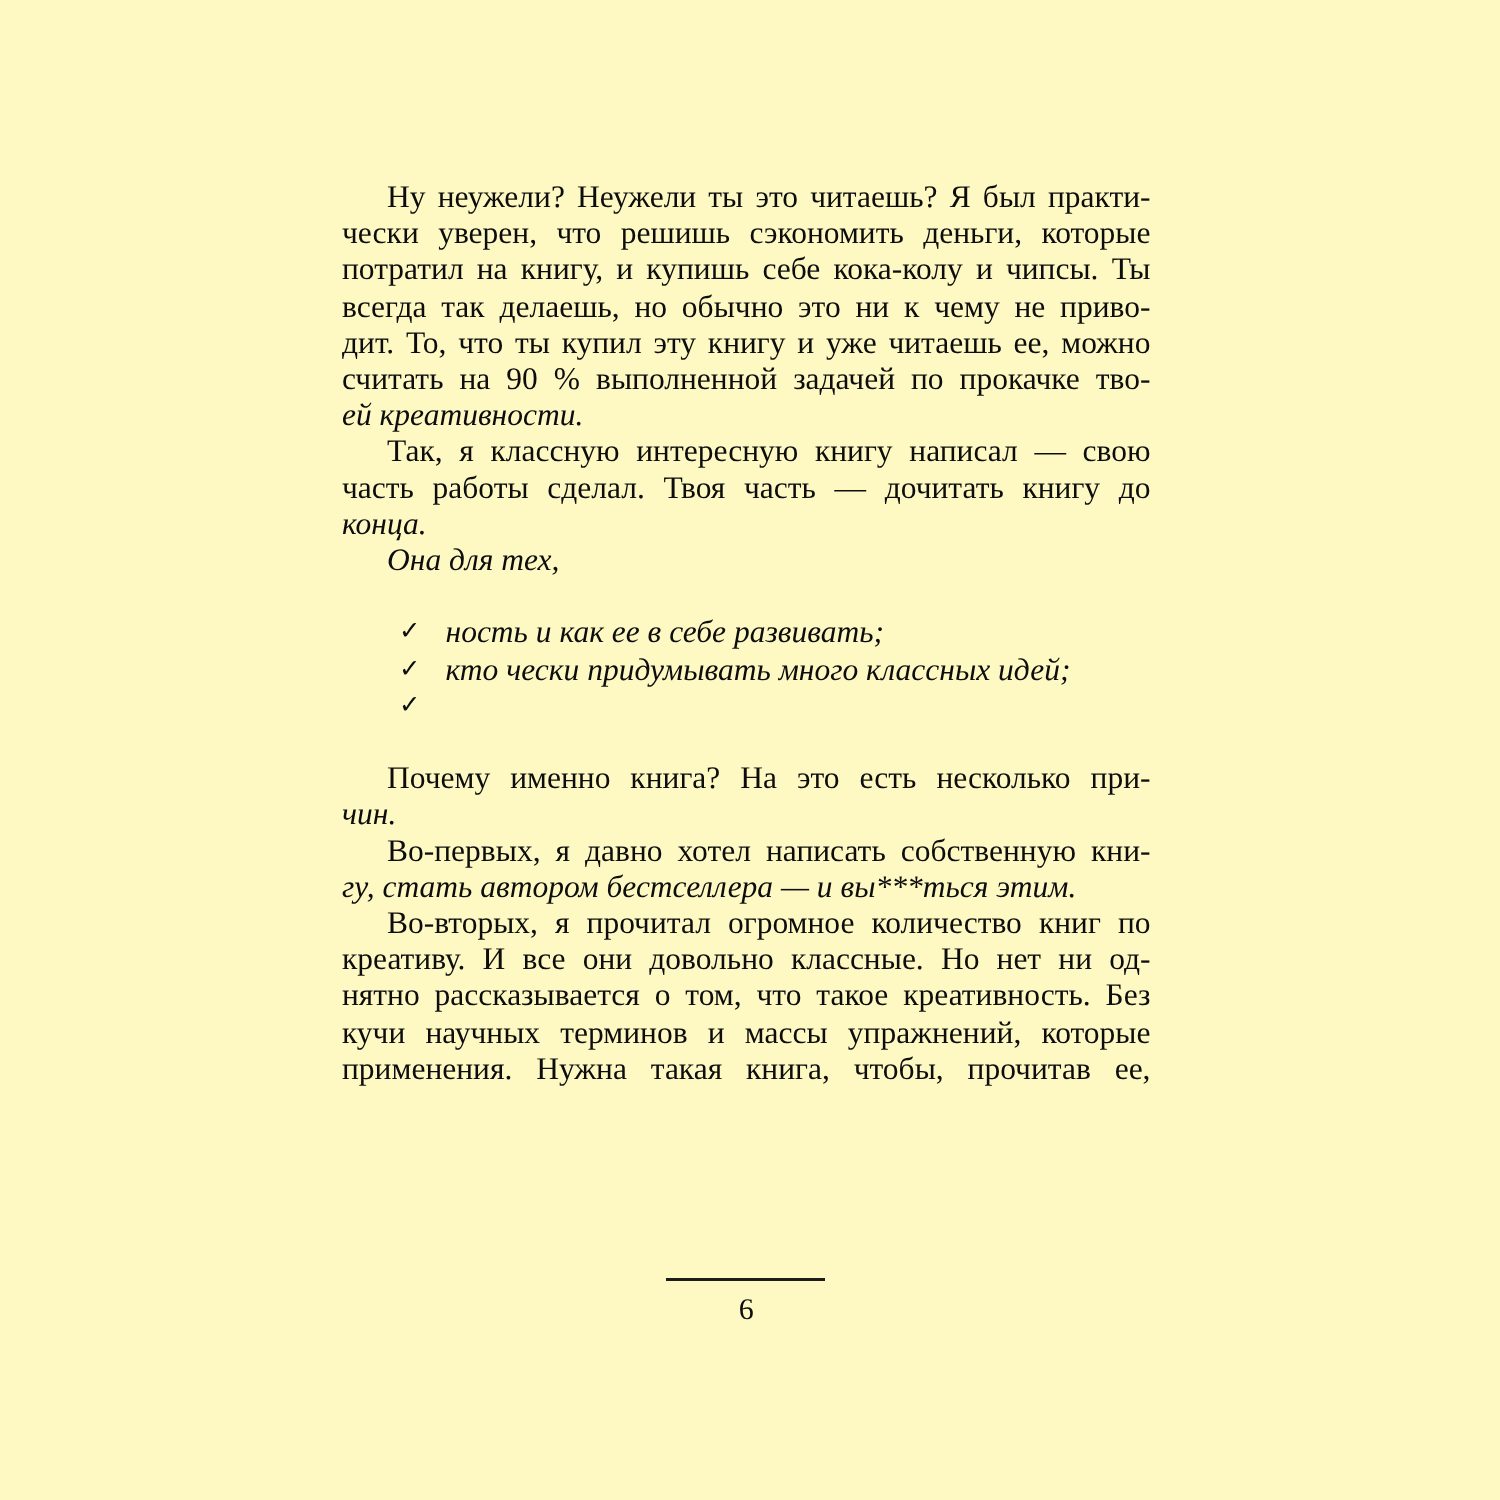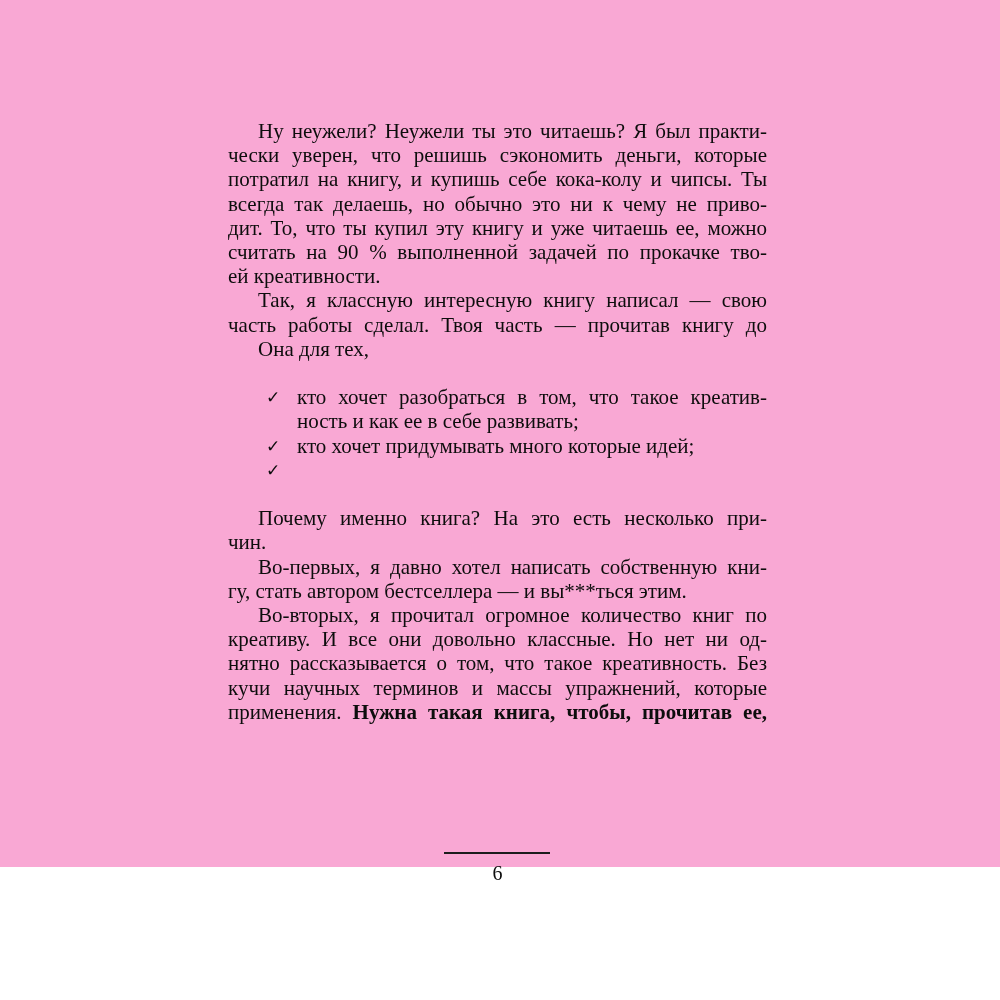--- a/index.html
+++ b/index.html
@@ -2,50 +2,50 @@
 <html lang="ru"><head>
 <meta charset="utf-8">
 <style>
   * { margin: 0; padding: 0; box-sizing: border-box; }
   html, body {
     width: 1000px; height: 1000px;
     background: #ffffff;
   }
   .page {
     position: relative;
-    width: 1000px; height: 867px;
-    background: #f9a8d4;
+    width: 1000px; height: 1000px;
+    background: #fef9c3;
     color: #0d0d0d;
     font-family: "Liberation Serif", "DejaVu Serif", serif;
   }
   .text-content {
     position: absolute;
     left: 228px; top: 119px; width: 539px;
     font-size: 21px;
     line-height: 24.2px;
   }
   .para { margin: 0; }
   .line {
     text-align: justify;
     text-align-last: justify;
   }
-  .line.end { text-align-last: left; }
+  .line.end { text-align-last: left; font-style: italic; }
   .line.indent { text-indent: 30px; }
   .spacer { height: 24.2px; }
   .list-item { display: flex; }
   .bullet {
     flex: none;
     width: 69px;
     padding-left: 38px;
     font-family: "DejaVu Sans", "Liberation Sans", sans-serif;
     font-size: 17px;
     line-height: 24.2px;
   }
   .item-body { flex: 1; min-width: 0; }
-  b { font-weight: bold; }
+  b { font-weight: normal; }
   .page-footer { position: absolute; left: 0; top: 0; width: 1000px; }
   .footer-divider {
     position: absolute;
     left: 444px; top: 852px;
     width: 106px; height: 2px;
     background: #1c1c1c;
   }
   .page-number {
     position: absolute;
     left: 228px; top: 861px; width: 539px;
@@ -64,38 +64,38 @@
         <div class="line indent"><span>Ну неужели? Неужели ты это читаешь? Я был практи-</span></div>
         <div class="line"><span>чески уверен, что решишь сэкономить деньги, которые</span></div>
         <div class="line"><span>потратил на книгу, и купишь себе кока-колу и чипсы. Ты</span></div>
         <div class="line"><span>всегда так делаешь, но обычно это ни к чему не приво-</span></div>
         <div class="line"><span>дит. То, что ты купил эту книгу и уже читаешь ее, можно</span></div>
         <div class="line"><span>считать на 90 % выполненной задачей по прокачке тво-</span></div>
         <div class="line end"><span>ей креативности.</span></div>
       </div>
       <div class="para">
         <div class="line indent"><span>Так, я классную интересную книгу написал — свою</span></div>
-        <div class="line"><span>часть работы сделал. Твоя часть — прочитав книгу до</span></div>
+        <div class="line"><span>часть работы сделал. Твоя часть — дочитать книгу до</span></div>
+        <div class="line end"><span>конца.</span></div>
       </div>
       <div class="para">
         <div class="line indent end"><span>Она для тех,</span></div>
       </div>
       <div class="spacer"></div>
       <div class="list">
         <div class="list-item">
           <div class="bullet">✓</div>
           <div class="item-body">
-            <div class="line"><span>кто хочет разобраться в том, что такое креатив-</span></div>
             <div class="line end"><span>ность и как ее в себе развивать;</span></div>
           </div>
         </div>
         <div class="list-item">
           <div class="bullet">✓</div>
           <div class="item-body">
-            <div class="line end"><span>кто хочет придумывать много которые идей;</span></div>
+            <div class="line end"><span>кто чески придумывать много классных идей;</span></div>
           </div>
         </div>
         <div class="list-item">
           <div class="bullet">✓</div>
         </div>
       </div>
       <div class="spacer"></div>
       <div class="para">
         <div class="line indent"><span>Почему именно книга? На это есть несколько при-</span></div>
         <div class="line end"><span>чин.</span></div>

